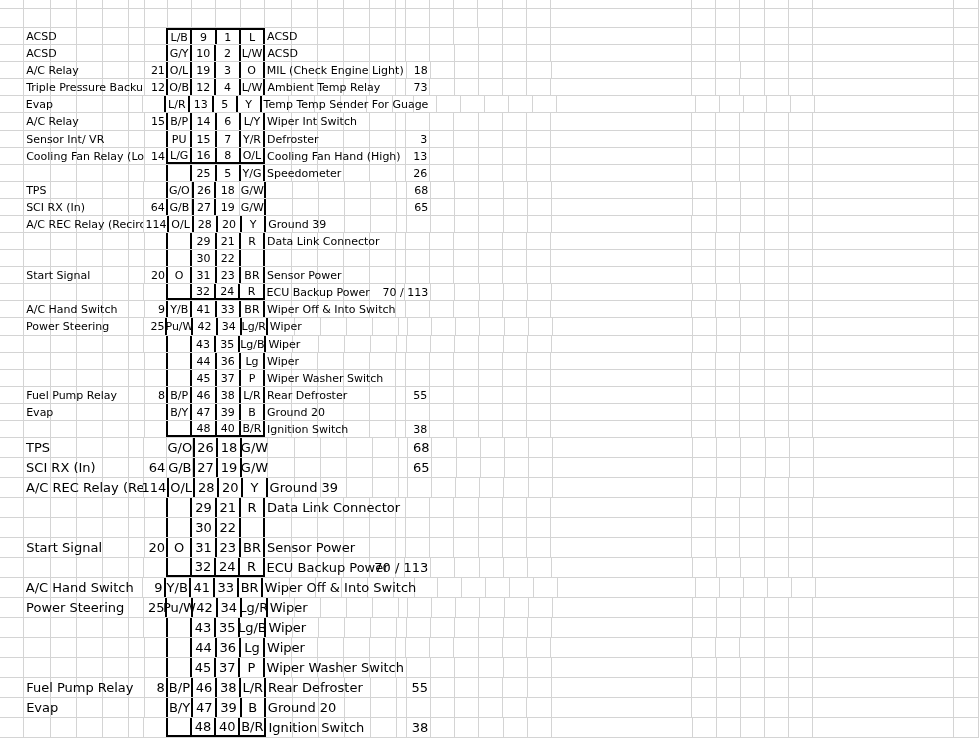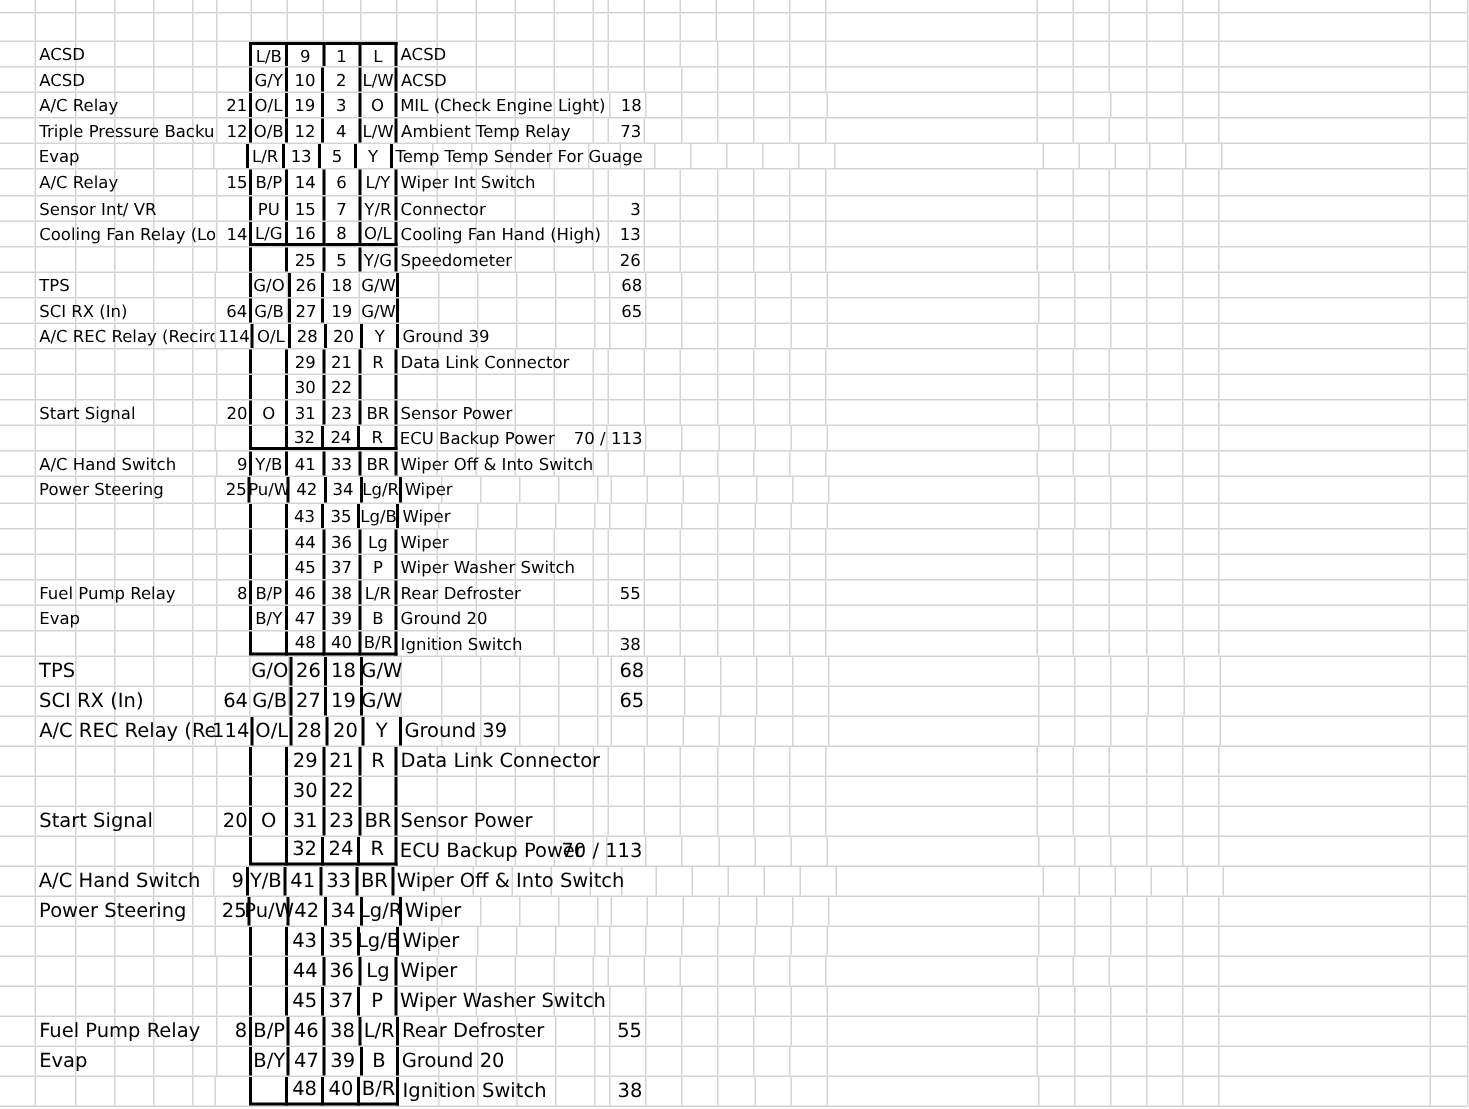--- a/index.html
+++ b/index.html
@@ -407,21 +407,21 @@
       </div>
       <div class="cell c" style="width: 26px; border-right: 2px solid rgb(0, 0, 0);">
         <span style="position: relative; z-index: 2; padding: 0px 1px;">Y/R</span>
       </div>
       <div class="cell l" style="width: 152px;">
         <div style="position: absolute; top: 0px; bottom: 0px; left: 26px; width: 1px; background: rgb(212, 212, 212); z-index: 0;"></div>
         <div style="position: absolute; top: 0px; bottom: 0px; left: 52px; width: 1px; background: rgb(212, 212, 212); z-index: 0;"></div>
         <div style="position: absolute; top: 0px; bottom: 0px; left: 78px; width: 1px; background: rgb(212, 212, 212); z-index: 0;"></div>
         <div style="position: absolute; top: 0px; bottom: 0px; left: 104px; width: 1px; background: rgb(212, 212, 212); z-index: 0;"></div>
         <div style="position: absolute; top: 0px; bottom: 0px; left: 130px; width: 1px; background: rgb(212, 212, 212); z-index: 0;"></div>
-        <span style="position: relative; z-index: 2;">Connector</span>
+        <span style="position: relative; z-index: 2;">Defroster</span>
       </div>
       <div class="cell r" style="width: 26px;">
         <span style="position: relative; z-index: 2;">3</span>
       </div>
       <div class="cell" style="width: 26px;"></div>
       <div class="cell" style="width: 26px;"></div>
       <div class="cell" style="width: 26px;"></div>
       <div class="cell" style="width: 26px;"></div>
       <div class="cell" style="width: 26px;"></div>
       <div class="cell" style="width: 152px;"></div>

